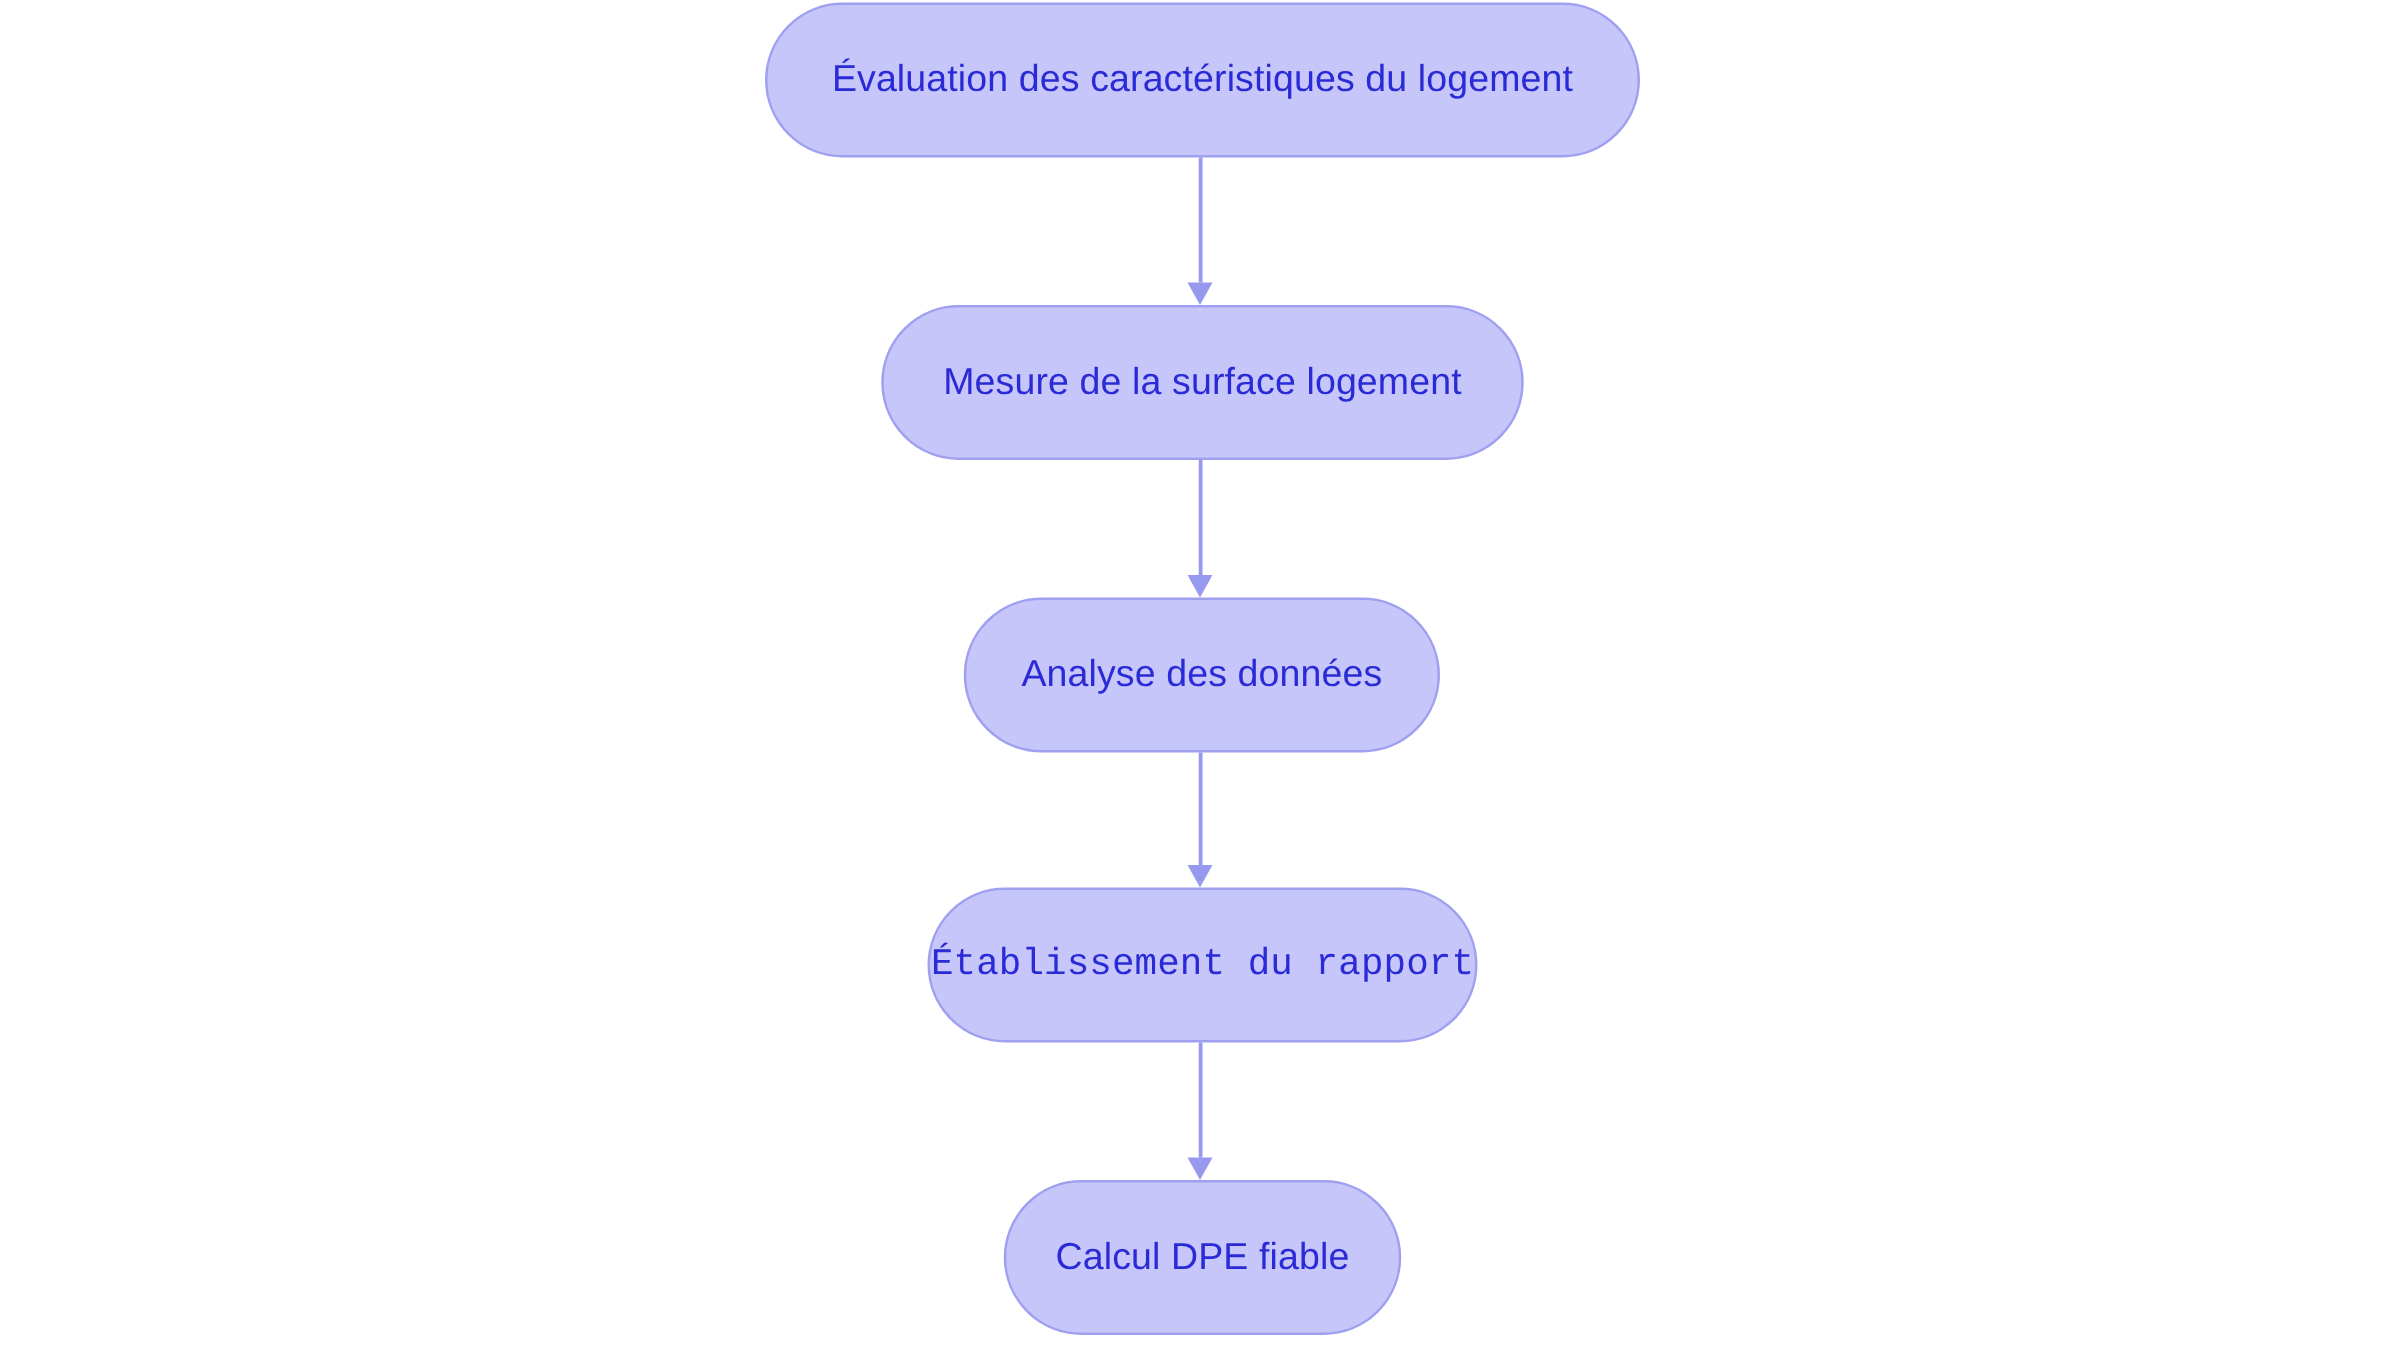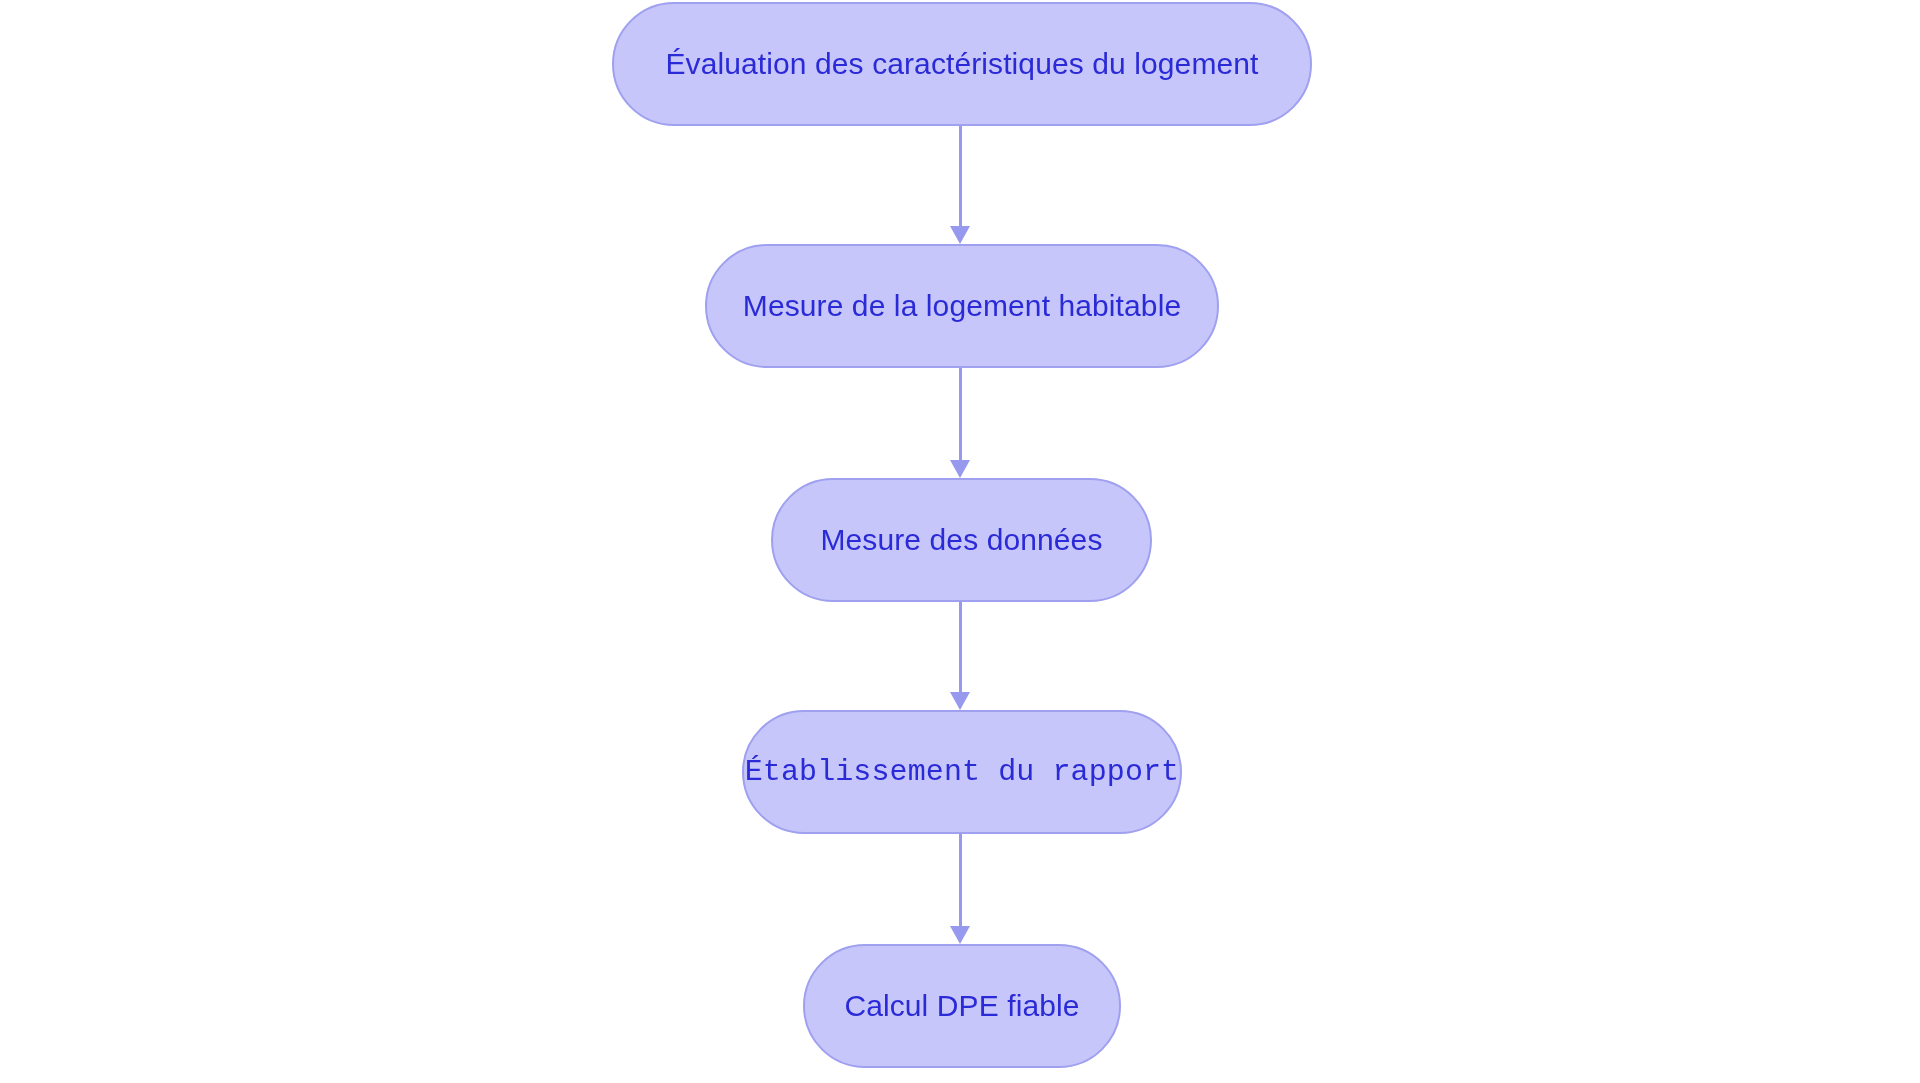--- a/index.html
+++ b/index.html
@@ -95,30 +95,30 @@
   <div class="node node-1">
     <span class="node-label">Évaluation des caractéristiques du logement</span>
   </div>
 
   <div class="connector conn-1">
     <div class="shaft"></div>
     <div class="head"></div>
   </div>
 
   <div class="node node-2">
-    <span class="node-label">Mesure de la logement habitable</span>
+    <span class="node-label">Mesure de la surface logement</span>
   </div>
 
   <div class="connector conn-2">
     <div class="shaft"></div>
     <div class="head"></div>
   </div>
 
   <div class="node node-3">
-    <span class="node-label">Mesure des données</span>
+    <span class="node-label">Analyse des données</span>
   </div>
 
   <div class="connector conn-3">
     <div class="shaft"></div>
     <div class="head"></div>
   </div>
 
   <div class="node node-4">
     <span class="node-label">Établissement du rapport</span>
   </div>

